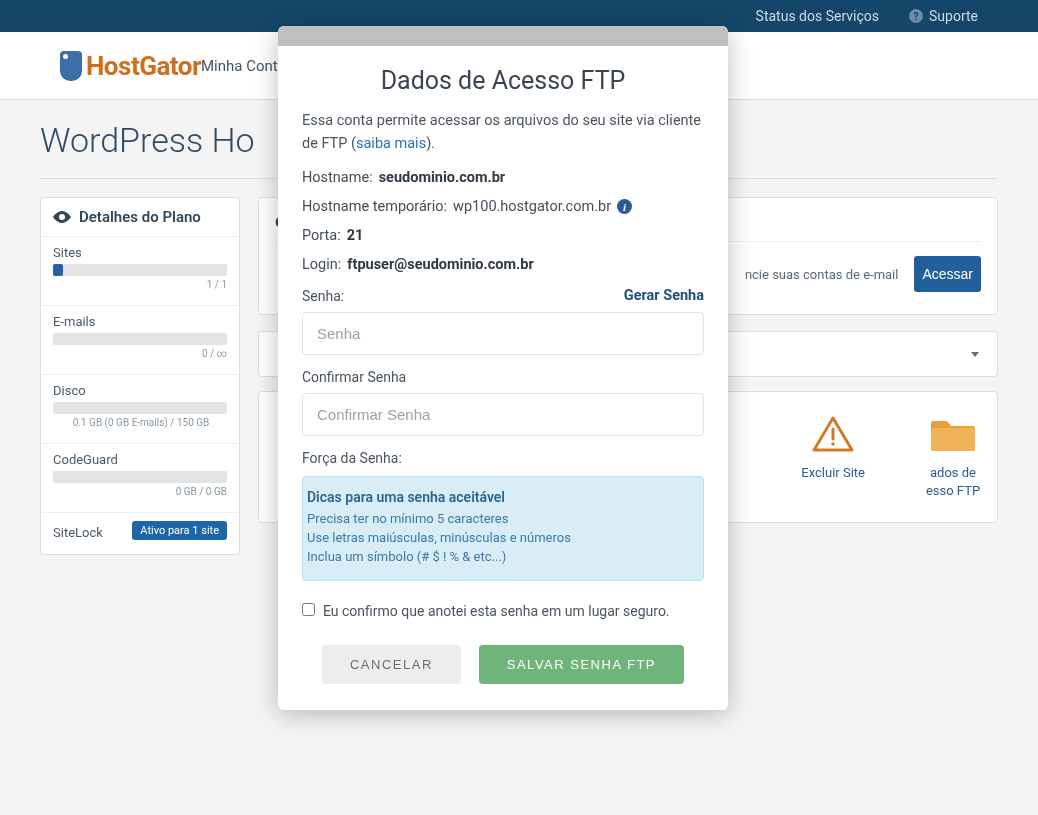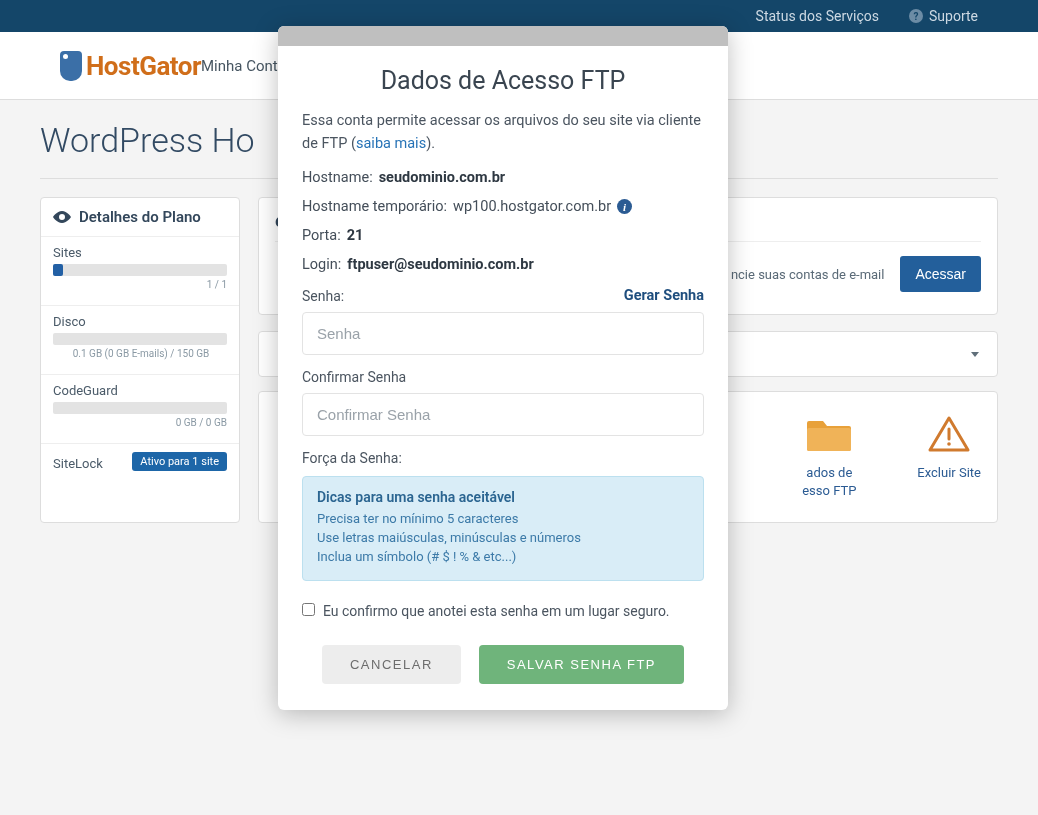--- a/index.html
+++ b/index.html
@@ -176,21 +176,21 @@
       gap: 16px;
     }
     .email-body span {
       color: #5a6a77;
       font-size: 13px;
     }
     .btn-blue {
       background: #235f9b;
       color: #fff;
       border: none;
-      padding: 10px 15px;
+      padding: 10px 8px;
       border-radius: 3px;
       font-size: 14px;
       cursor: pointer;
     }
     .select-card {
       border: 1px solid #ddd;
       border-radius: 4px;
       background: #fff;
       height: 46px;
       display: flex;
@@ -305,21 +305,21 @@
       border-radius: 4px;
       font-size: 15px;
       color: #777;
       background: #fff;
     }
     .text-input::placeholder { color: #9aa2a9; }
     .tips-box {
       background: #d9edf7;
       border: 1px solid #bce0ef;
       border-radius: 4px;
-      padding: 12px 14px;
+      padding: 12px 4px;
       margin-top: 10px;
     }
     .tips-title {
       color: #2b6591;
       font-weight: 600;
       font-size: 14px;
       margin-bottom: 6px;
     }
     .tips-box .tip {
       color: #3c7aa8;
@@ -403,20 +403,25 @@
         <span>Detalhes do Plano</span>
       </div>
       <div class="plan-row">
         <span class="plan-label">Sites</span>
         <div class="bar">
             <div class="bar-fill" style="width:6%"></div>
           </div>
         <div class="plan-sub">1 / 1</div>
       </div>
       <div class="plan-row">
+        <span class="plan-label">E-mails</span>
+        <div class="bar"></div>
+        <div class="plan-sub">0 / ∞</div>
+      </div>
+      <div class="plan-row">
         <span class="plan-label">Disco</span>
         <div class="bar"></div>
         <div class="plan-sub plan-sub-left">0.1 GB (0 GB E-mails) / 150 GB</div>
       </div>
       <div class="plan-row">
         <span class="plan-label">CodeGuard</span>
         <div class="bar"></div>
         <div class="plan-sub">0 GB / 0 GB</div>
       </div>
       <div class="plan-row plan-row-last plan-row-flex">
@@ -432,40 +437,40 @@
           <span>ncie suas contas de e-mail</span>
           <button class="btn-blue">Acessar</button>
         </div>
       </div>
 
       <div class="select-card">
         <span class="caret-down"></span>
       </div>
 
       <div class="actions-card">
+        <div class="action-item">
+          <div class="action-icon">
+            <svg width="44" height="38" viewBox="0 0 44 38">
+                <path fill="none" stroke="#d07a2e" stroke-width="3" stroke-linejoin="round" d="M22 3l19 32H3z"></path>
+                <line x1="22" y1="14" x2="22" y2="24" stroke="#d07a2e" stroke-width="3" stroke-linecap="round"></line>
+                <circle cx="22" cy="29" r="1.8" fill="#d07a2e"></circle>
+              </svg>
+          </div>
+          <div>Excluir Site</div>
+        </div>
         <div class="action-item">
           <div class="action-icon">
             <svg width="48" height="38" viewBox="0 0 48 38">
                 <path fill="#e8a13a" d="M4 6h14l4 5h22a2 2 0 012 2v21a2 2 0 01-2 2H4a2 2 0 01-2-2V8a2 2 0 012-2z"></path>
                 <rect x="2" y="13" width="44" height="23" rx="2" fill="#f0b358"></rect>
               </svg>
           </div>
           <div>ados de</div>
           <div>esso FTP</div>
         </div>
-        <div class="action-item">
-          <div class="action-icon">
-            <svg width="44" height="38" viewBox="0 0 44 38">
-                <path fill="none" stroke="#d07a2e" stroke-width="3" stroke-linejoin="round" d="M22 3l19 32H3z"></path>
-                <line x1="22" y1="14" x2="22" y2="24" stroke="#d07a2e" stroke-width="3" stroke-linecap="round"></line>
-                <circle cx="22" cy="29" r="1.8" fill="#d07a2e"></circle>
-              </svg>
-          </div>
-          <div>Excluir Site</div>
-        </div>
       </div>
     </div>
   </div>
 </div>
 
 <div class="overlay">
   <div class="modal">
     <div class="modal-topstrip"></div>
     <div class="modal-body">
       <h2 class="modal-title">Dados de Acesso FTP</h2>

